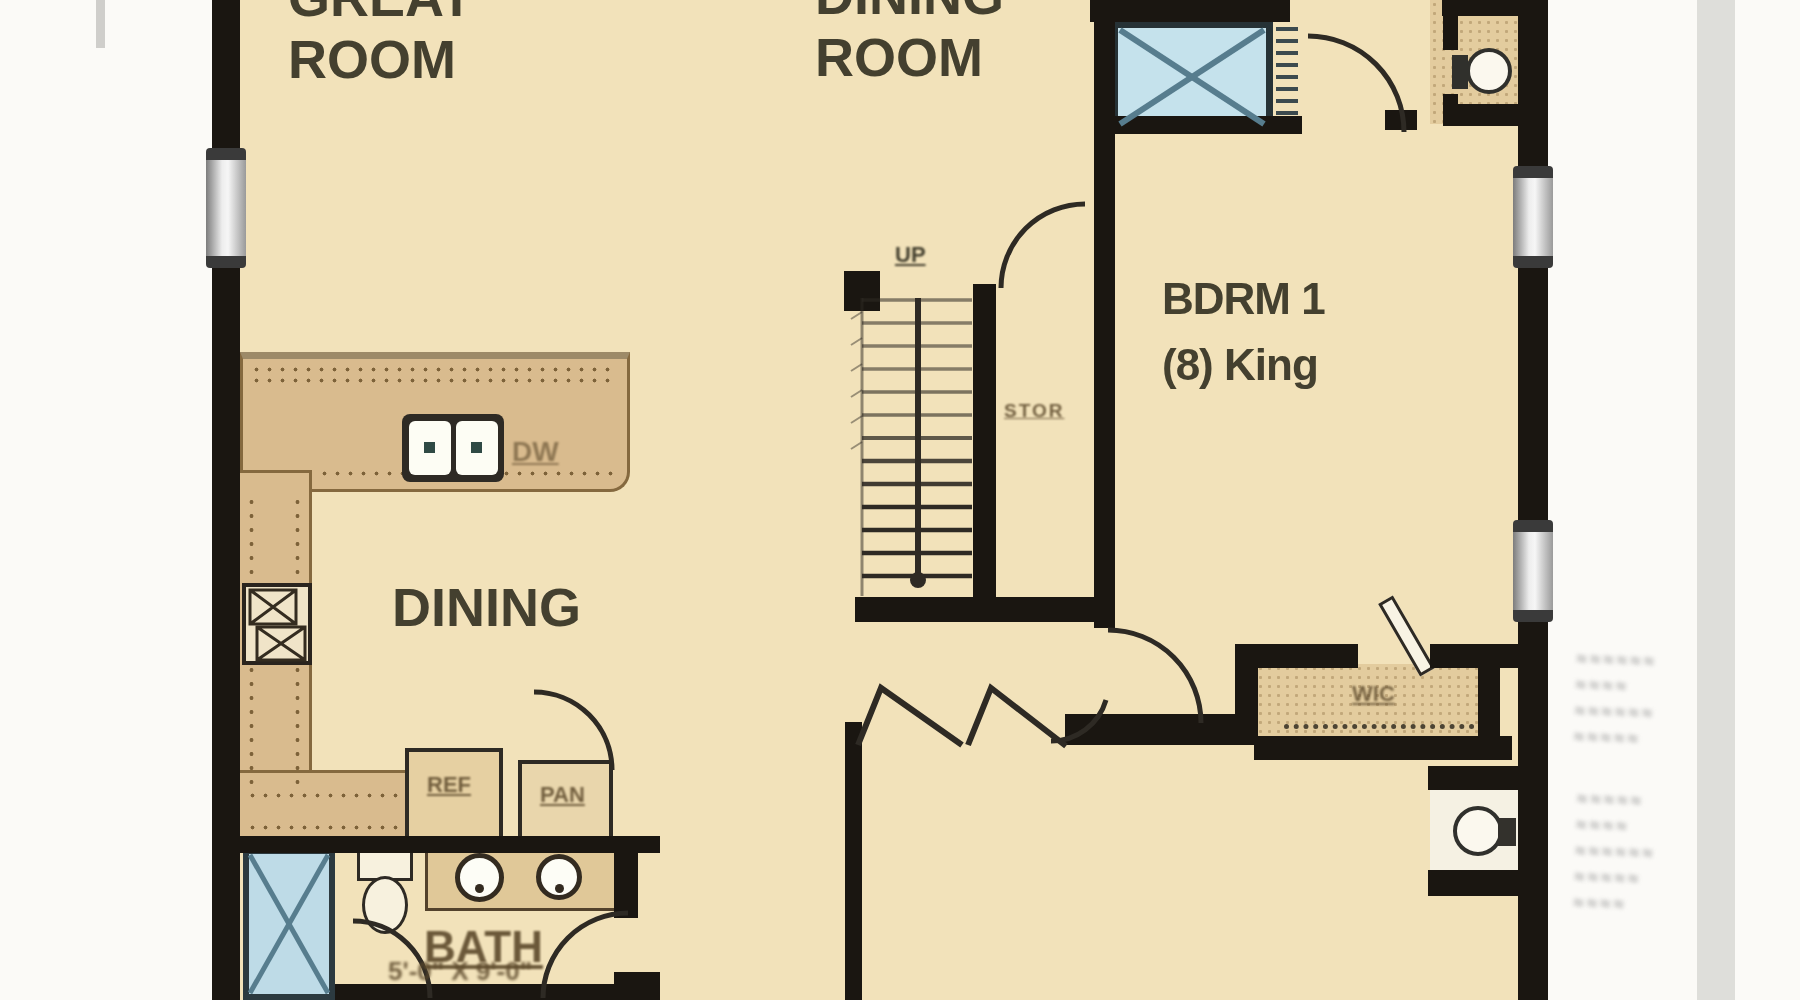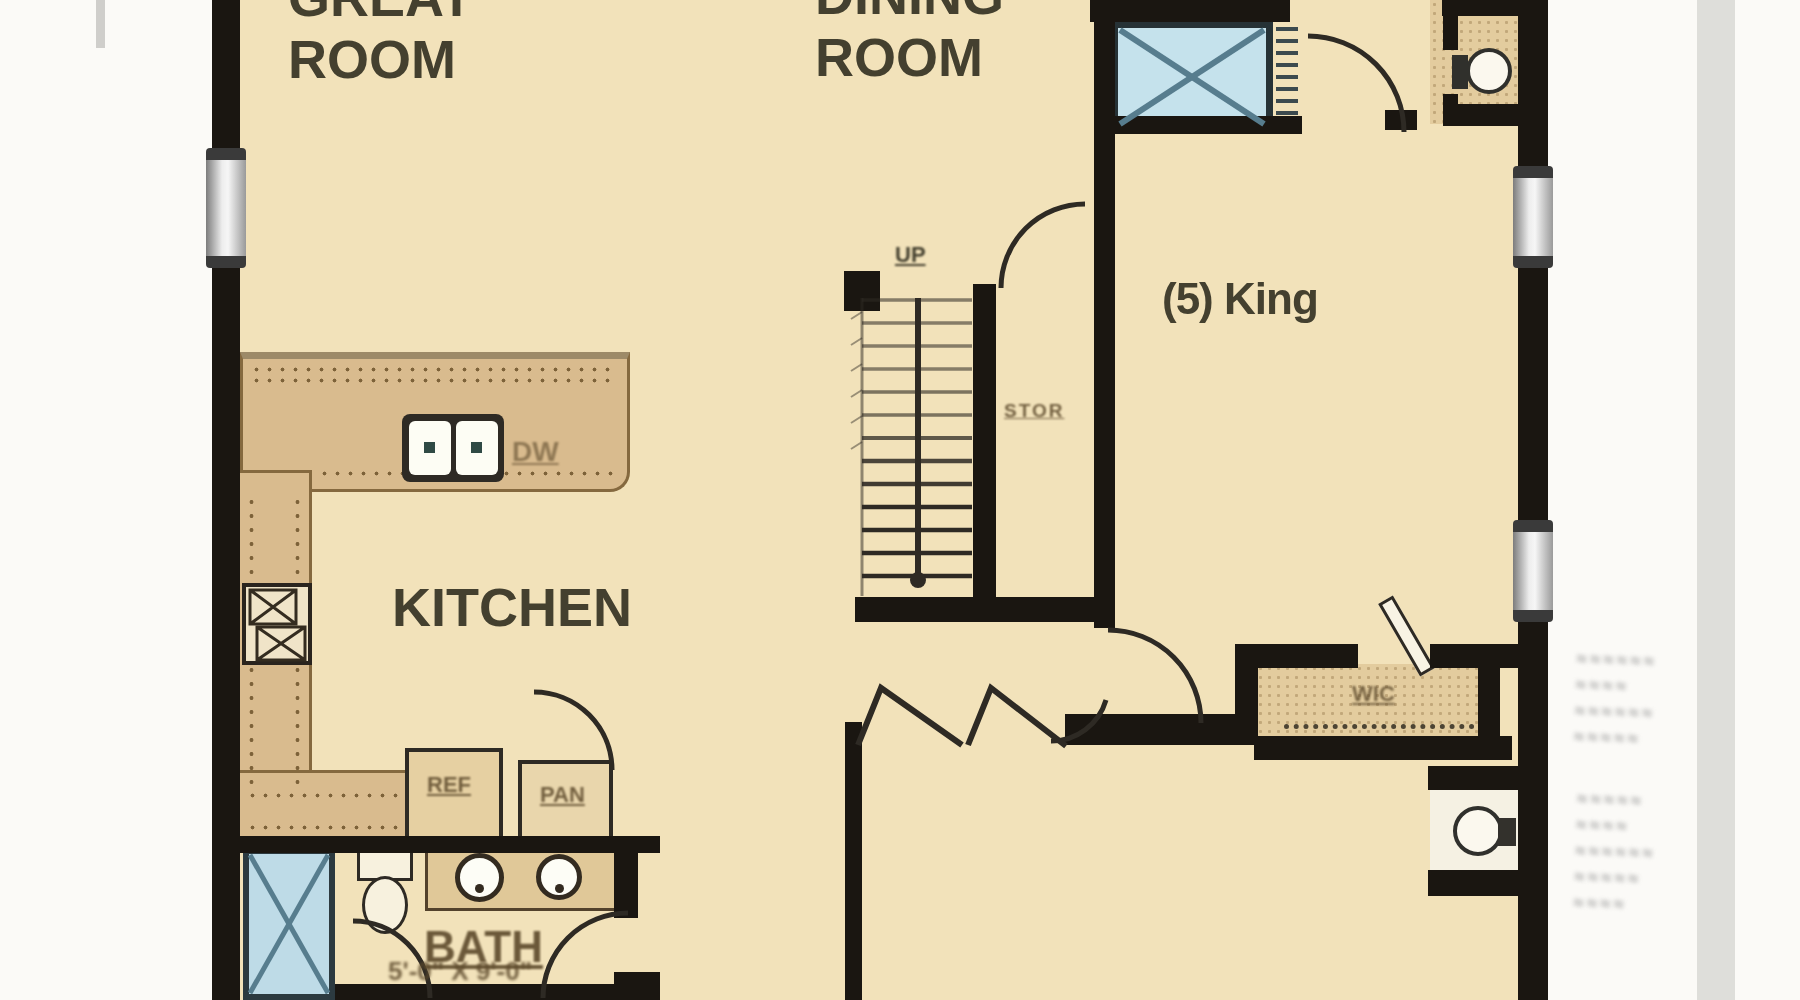--- a/index.html
+++ b/index.html
@@ -156,23 +156,24 @@
     </g>
 
     <g>
       <path class="stove" d="M 250,590 h 46 v 34 h -46 z M 250,590 L 296,624 M 296,590 L 250,624"></path>
       <path class="stove" d="M 257,627 h 48 v 33 h -48 z M 257,627 L 305,660 M 305,627 L 257,660"></path>
     </g>
   </svg>
 
   <div class="lbl big" style="left:288px;top:-34px;width:250px;">GREAT ROOM</div>
   <div class="lbl big" style="left:815px;top:-36px;width:280px;">DINING ROOM</div>
-  <div class="lbl big" style="left:392px;top:576px;width:300px;">KITCHEN</div>
+  <div class="lbl big" style="left:392px;top:576px;width:300px;">DINING</div>
   <div style="left:1162px;top:266px;width:340px;">
-    <div class="lbl suite" style="position:static;">(5) King</div>
+    <div class="lbl suite" style="position:static;">BDRM 1</div>
+    <div class="lbl suite" style="position:static;">(8) King</div>
   </div>
   <div class="lbl blur1" style="left:895px;top:242px;font-size:22px;">UP</div>
   <div class="small blur1" style="left:1004px;top:400px;font-size:19px;letter-spacing:2px;opacity:.85;">STOR</div>
   <div class="small blur1" style="left:1352px;top:681px;font-size:22px;opacity:.8;">WIC</div>
   <div class="small blur1" style="left:427px;top:772px;font-size:22px;opacity:.85;">REF</div>
   <div class="small blur1" style="left:540px;top:782px;font-size:22px;opacity:.85;">PAN</div>
   <div class="small blur1" style="left:512px;top:436px;font-size:28px;opacity:.6;">DW</div>
   <div class="small blur1" style="left:424px;top:922px;font-size:44px;opacity:.9;">BATH</div>
   <div class="small blur2" style="left:388px;top:956px;font-size:26px;opacity:.85;">5'-0" X 9'-0"</div>
 

